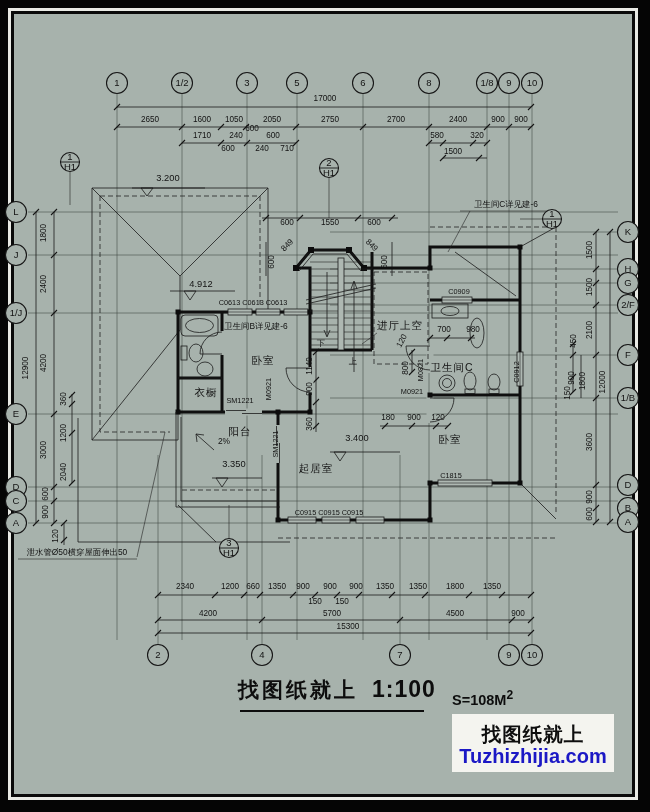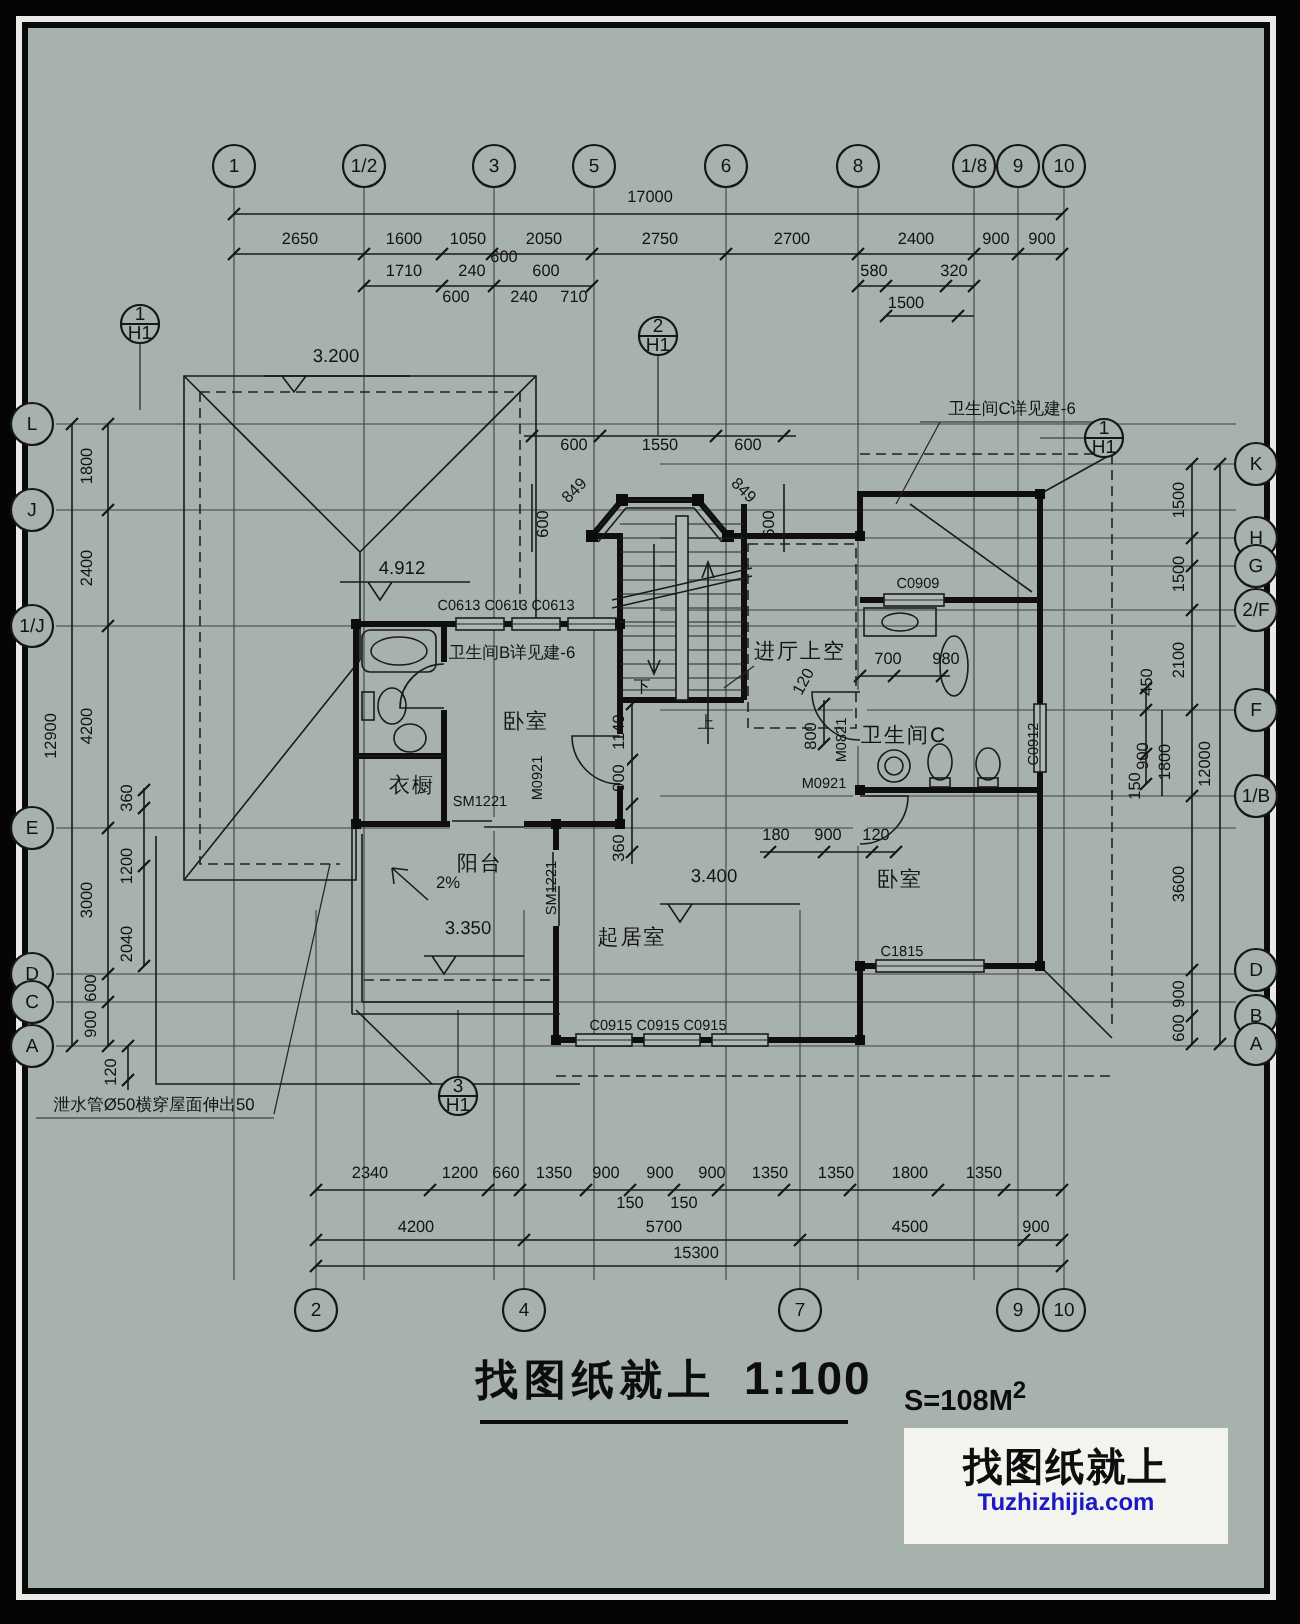--- a/index.html
+++ b/index.html
@@ -27,21 +27,21 @@
   .winfill{fill:#aeb8b2;stroke:#1b1b1b;stroke-width:0.8;}
   #title-bar{position:absolute;left:238px;top:676px;color:#0d0d0d;font-weight:bold;
              font-size:21px;letter-spacing:3px;white-space:nowrap;}
   #title-bar .scale{font-size:23px;letter-spacing:1px;margin-left:14px;}
   #title-underline{position:absolute;left:240px;top:710px;width:184px;height:0;
                    border-bottom:2.5px solid #0d0d0d;}
   #area-label{position:absolute;left:452px;top:688px;color:#0d0d0d;font-weight:bold;font-size:14.5px;}
   #watermark{position:absolute;left:452px;top:714px;width:162px;height:58px;background:#f4f4ef;
              text-align:center;line-height:1.1;padding-top:10px;box-sizing:border-box;}
   #watermark .wm1{color:#0e0e0e;font-size:19.5px;font-weight:bold;letter-spacing:1px;}
-  #watermark .wm2{color:#1b18c5;font-size:12px;font-weight:bold;}
+  #watermark .wm2{color:#1b18c5;font-size:20px;font-weight:bold;}
 </style>
 </head>
 <body>
 
 <div id="sheet">
   <div id="frame-white"></div>
   <div id="frame-black"></div>
   <div id="paper"></div>
 
   <svg id="plan" width="650" height="812" viewBox="0 0 650 812">

